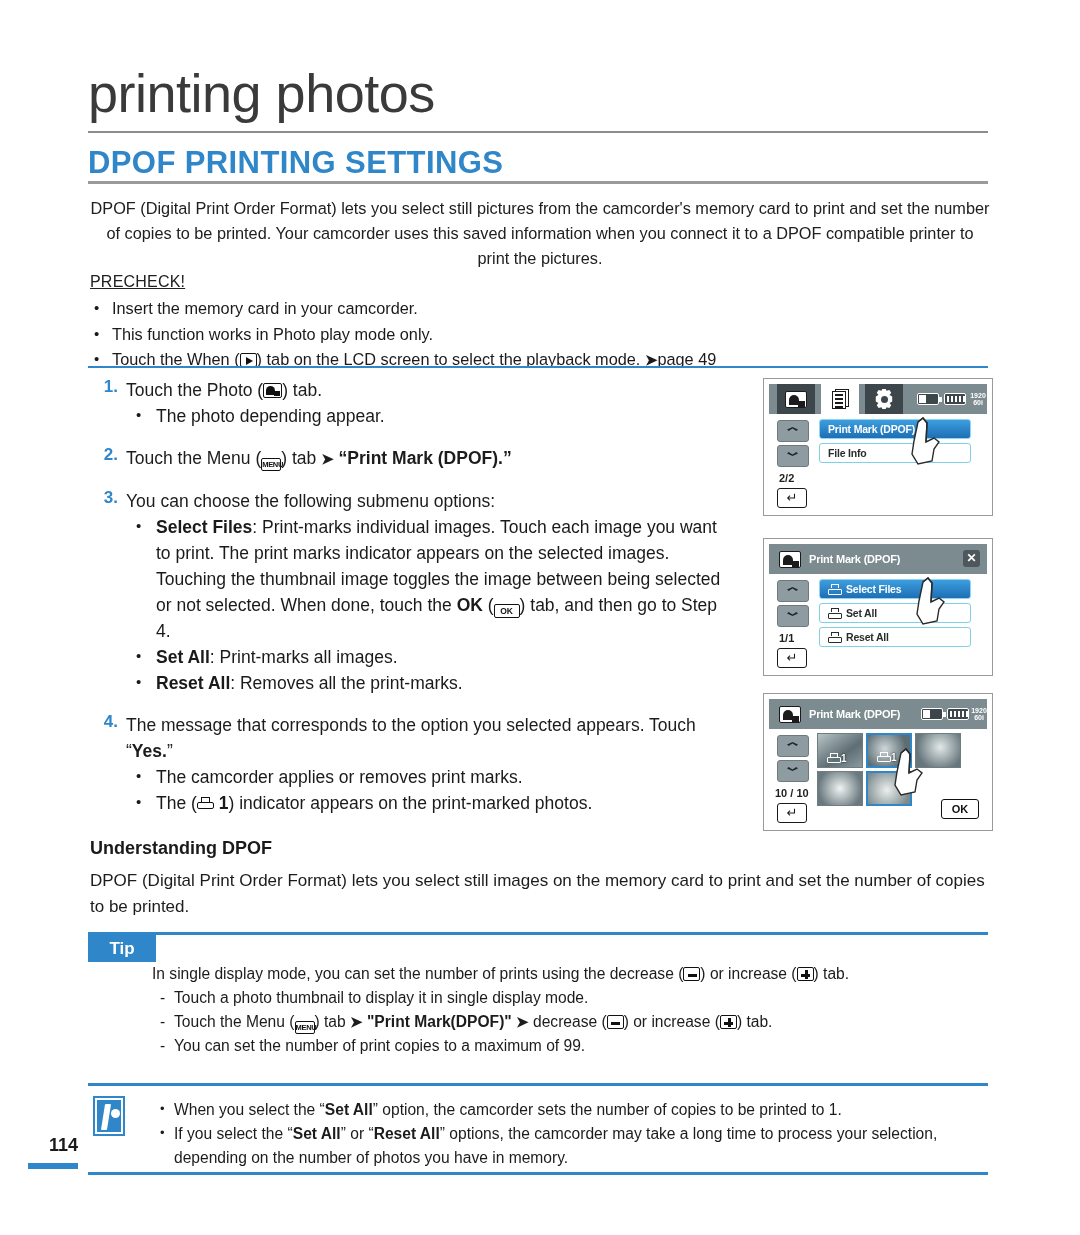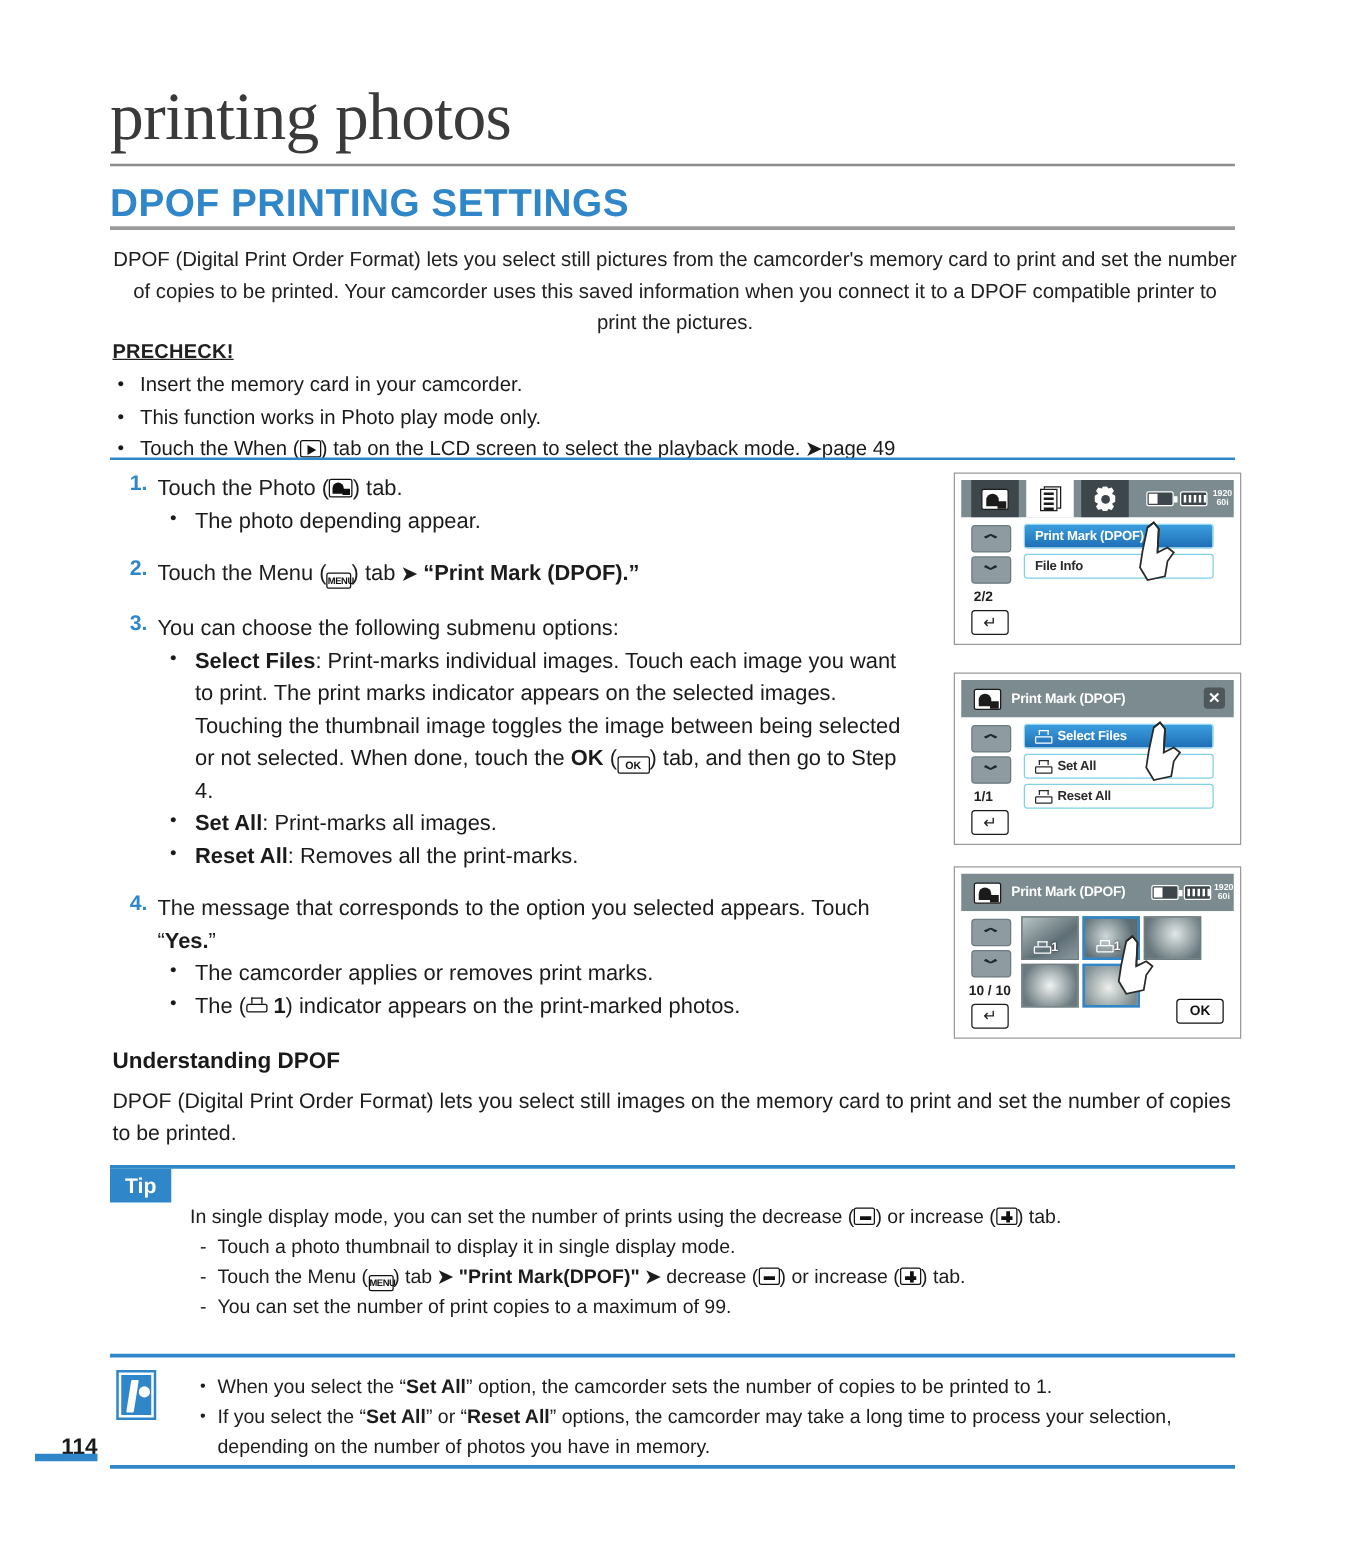--- a/index.html
+++ b/index.html
@@ -14,21 +14,21 @@
   }
 
   
   .page { position:absolute; inset:0; }
 
   
   .chapter-title {
     position:absolute; left:88px; top:66px;
     font-size:54px; font-weight:300; letter-spacing:-0.5px;
     color:#3a3a3a; line-height:1;
-    font-family:Liberation Serif, serif;
+    font-family:Liberation Sans, sans-serif;
   }
   .title-rule {
     position:absolute; left:88px; top:131px; width:900px; height:2px;
     background:#8d8d8d;
   }
 
   
   .section-heading {
     position:absolute; left:88px; top:145px;
     font-size:31px; font-weight:bold; letter-spacing:0.4px;
@@ -42,21 +42,21 @@
   }
 
   
   .intro {
     position:absolute; left:90px; top:196px; width:900px;
     font-size:16.3px; line-height:25px; color:#202020;text-align:center;
   }
 
   .precheck-title {
     position:absolute; left:90px; top:273px;
-    font-size:16px; font-weight:bold; color:#202020;
+    font-size:16px; font-weight:normal; color:#202020;
     text-decoration:underline; letter-spacing:0.2px;
   }
   .precheck-list {
     position:absolute; left:90px; top:296px; width:900px;
     font-size:16.3px; line-height:25.5px;
   }
   .precheck-list .li { position:relative; padding-left:22px; }
   .precheck-list .li:before {
     content:"\2022"; position:absolute; left:4px; top:-1px; font-size:15px;
   }
@@ -242,21 +242,21 @@
     font-size:18px; font-weight:bold; color:#1a1a1a;
   }
   .sub-para {
     position:absolute; left:90px; top:868px; width:900px;
     font-size:17px; line-height:26px; color:#1c1c1c;
   }
 
   
   .tip-rule-top { position:absolute; left:88px; top:932px; width:900px; height:3px; background:#2f86c8; }
   .tip-label {
-    position:absolute; left:88px; top:935px; width:49px; height:27px;
+    position:absolute; left:88px; top:935px; width:68px; height:27px;
     background:#2f86c8; color:#fff; font-size:17px; font-weight:bold;
     display:flex; align-items:center; justify-content:center;
   }
   .tip-body {
     position:absolute; left:152px; top:962px; width:836px;
     font-size:15.6px; line-height:24px; color:#1c1c1c;
   }
   .tip-body .dash { position:relative; padding-left:22px; }
   .tip-body .dash:before { content:"-"; position:absolute; left:8px; top:0; }
   .tip-rule-bot { position:absolute; left:88px; top:1083px; width:900px; height:3px; background:#2f86c8; }
@@ -281,21 +281,21 @@
     position:absolute; left:152px; top:1098px; width:836px;
     font-size:15.6px; line-height:24px; color:#1c1c1c;
   }
   .note-body .li { position:relative; padding-left:22px; }
   .note-body .li:before { content:"\2022"; position:absolute; left:8px; top:-1px; font-size:13px; }
   .note-rule-bot { position:absolute; left:88px; top:1172px; width:900px; height:3px; background:#2f86c8; }
 
   
   .pageno {
     position:absolute; left:20px; top:1135px; width:58px;
-    font-size:18px; font-weight:bold; color:#1a1a1a; text-align:right;margin-top:12px;
+    font-size:18px; font-weight:bold; color:#1a1a1a; text-align:right;
   }
   .pageno-rule { position:absolute; left:28px; top:1163px; width:50px; height:6px; background:#2f86c8; }
 </style>
 </head>
 <body>
 
 <div class="page">
 
   <div class="chapter-title">printing photos</div>
   <div class="title-rule"></div>

